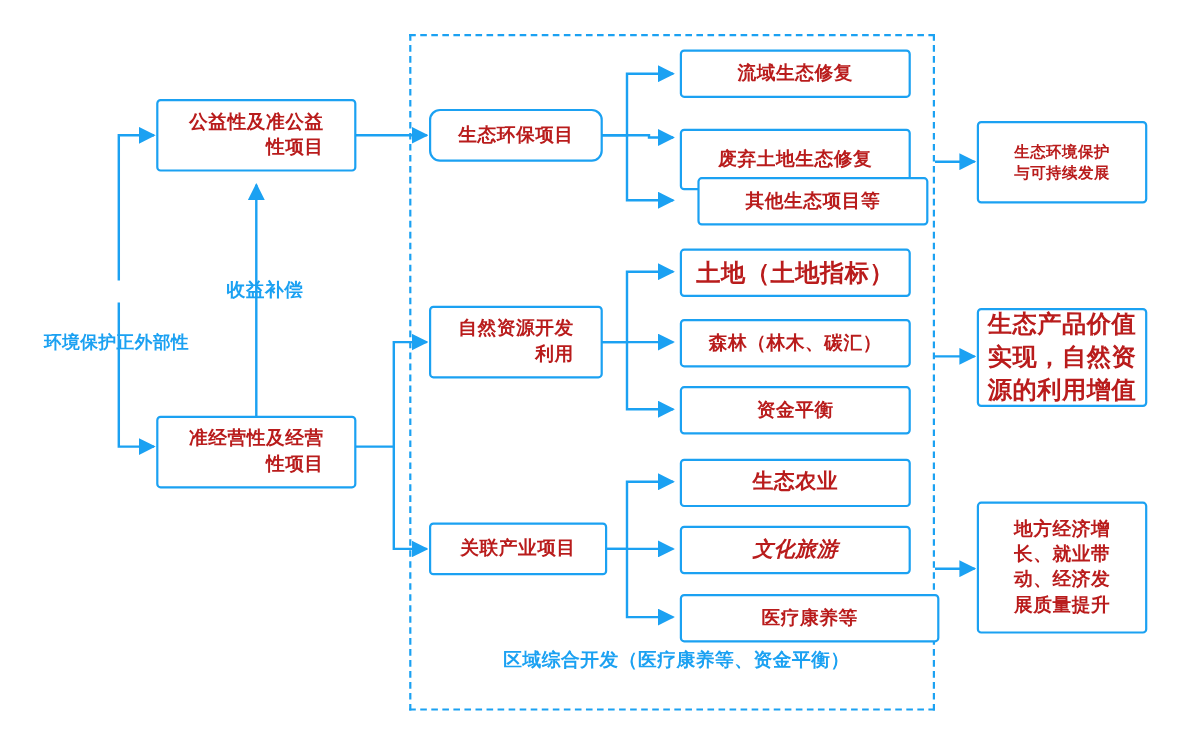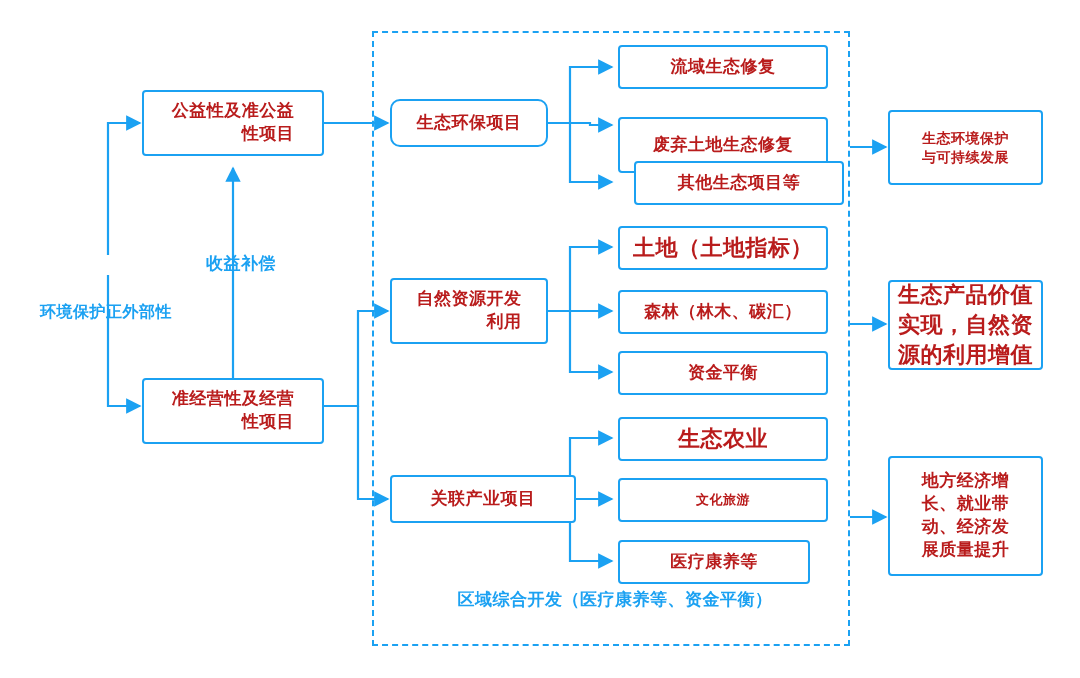--- a/index.html
+++ b/index.html
@@ -110,33 +110,33 @@
   <div class="label" style="left:196px; top:253px; width:90px; font-size:17px;">收益补偿</div>
 
   <div class="node" style="left:142px; top:90px; width:182px; height:66px; font-size:17px;">公益性及准公益
 性项目</div>
   <div class="node" style="left:142px; top:378px; width:182px; height:66px; font-size:17px;">准经营性及经营
 性项目</div>
 
   <div class="node" style="left:390px; top:99px; width:158px; height:48px; font-size:17px;border-radius:10px;">生态环保项目</div>
   <div class="node" style="left:390px; top:278px; width:158px; height:66px; font-size:17px;">自然资源开发
 利用</div>
-  <div class="node" style="left:390px; top:475px; width:186px; height:48px; font-size:17px;">关联产业项目</div>
+  <div class="node" style="left:390px; top:475px; width:162px; height:48px; font-size:17px;">关联产业项目</div>
 
   <div class="node" style="left:618px; top:45px; width:210px; height:44px; font-size:17px;">流域生态修复</div>
   <div class="node" style="left:618px; top:117px; width:210px; height:56px; font-size:17px;">废弃土地生态修复</div>
   <div class="node" style="left:618px; top:161px; width:210px; height:44px; font-size:17px;margin-left:16px;">其他生态项目等</div>
 
   <div class="node" style="left:618px; top:226px; width:210px; height:44px; font-size:22px;">土地（土地指标）</div>
   <div class="node" style="left:618px; top:290px; width:210px; height:44px; font-size:17px;">森林（林木、碳汇）</div>
   <div class="node" style="left:618px; top:351px; width:210px; height:44px; font-size:17px;">资金平衡</div>
 
-  <div class="node" style="left:618px; top:417px; width:210px; height:44px; font-size:22px;">生态农业</div>
-  <div class="node" style="left:618px; top:478px; width:210px; height:44px; font-size:13px;">文化旅游</div>
-  <div class="node" style="left:618px; top:540px; width:192px; height:44px; font-size:17px;">医疗康养等</div>
+  <div class="node" style="left:618px; top:417px; width:210px; height:44px; font-size:19px;">生态农业</div>
+  <div class="node" style="left:618px; top:478px; width:210px; height:44px; font-size:19px;font-style:italic;">文化旅游</div>
+  <div class="node" style="left:618px; top:540px; width:236px; height:44px; font-size:17px;">医疗康养等</div>
 
   <div class="label" style="left:400px; top:589px; width:430px; font-size:17px;">区域综合开发（医疗康养等、资金平衡）</div>
 
   <div class="node" style="left:888px; top:110px; width:155px; height:75px; font-size:14px;">生态环境保护
 与可持续发展</div>
   <div class="node" style="left:888px; top:280px; width:155px; height:90px; font-size:22px;">生态产品价值
 实现，自然资
 源的利用增值</div>
   <div class="node" style="left:888px; top:456px; width:155px; height:120px; font-size:17px;">地方经济增
 长、就业带

